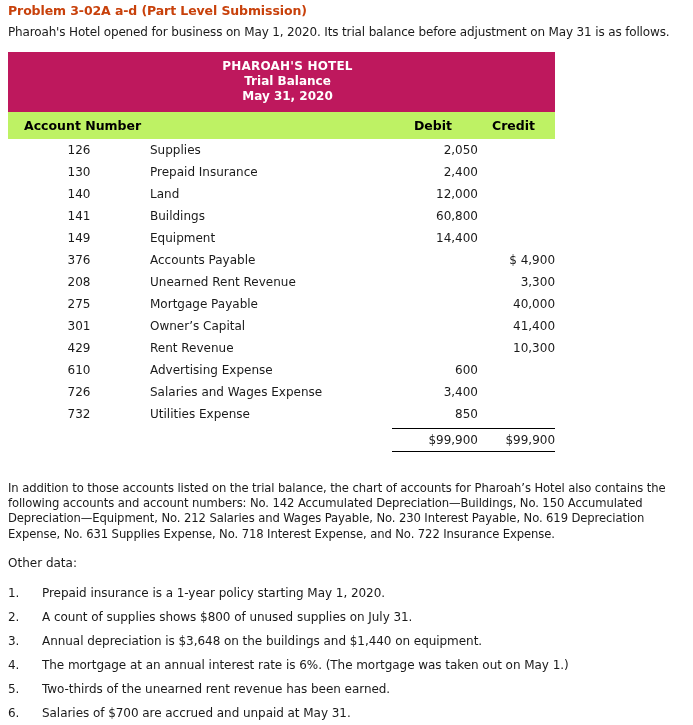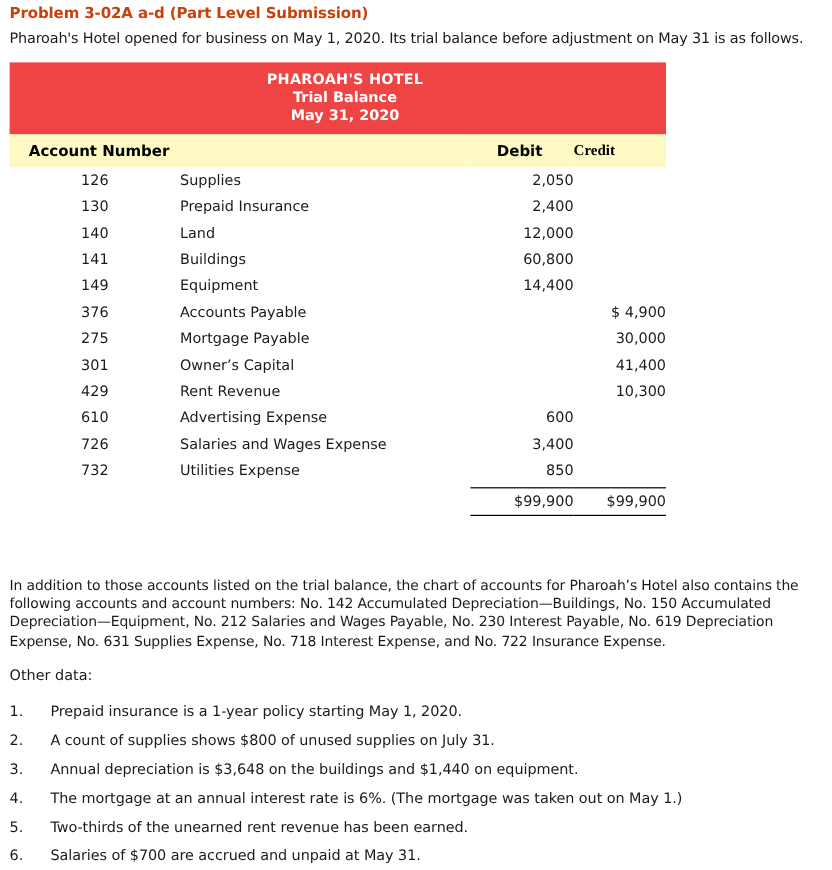--- a/index.html
+++ b/index.html
@@ -51,40 +51,40 @@
     width: 547px;
     border-collapse: collapse;
     table-layout: fixed;
   }
   table.tb col.c-num    { width: 142px; }
   table.tb col.c-name   { width: 242px; }
   table.tb col.c-debit  { width: 86px; }
   table.tb col.c-credit { width: 77px; }
 
   .tb-head-band td {
-    background: #ef4444;
+    background: #be185d;
     color: #ffffff;
     text-align: center;
     font-weight: bold;
     font-size: 12px;
     line-height: 15px;
     padding: 7px 0 8px 12px;
   }
   .tb-head-band .l1 { letter-spacing: 0.2px; }
 
   .tb-colhead td {
-    background: #fef9c3;
+    background: #bef264;
     font-weight: bold;
     font-size: 12.5px;
     padding: 6px 0 6px 0;
     margin-top: 46px;
   }
   .tb-colhead td.acct  { padding-left: 16px; text-align: left; }
   .tb-colhead td.debit { text-align: center; padding-right: 4px; }
-  .tb-colhead td.credit{ text-align: left; padding-right: 6px; font-family: Liberation Serif, serif; }
+  .tb-colhead td.credit{ text-align: center; padding-right: 6px; }
 
   .tb tbody td {
     font-size: 12px;
     padding: 4px 0 4px 0;
     color: #1a1a1a;
   }
   td.num    { text-align: center; padding-right: 56px; }
   td.name   { text-align: left; padding-left: 20px; }
   td.money  { text-align: right; padding-right: 12px; white-space: nowrap; }
   td.credit-money { text-align: right; padding-right: 5px; white-space: nowrap; }
@@ -201,24 +201,30 @@
             <td class="money">14,400</td>
             <td class="credit-money"></td>
           </tr>
           <tr>
             <td class="num">376</td>
             <td class="name">Accounts Payable</td>
             <td class="money"></td>
             <td class="credit-money">$ 4,900</td>
           </tr>
           <tr>
+            <td class="num">208</td>
+            <td class="name">Unearned Rent Revenue</td>
+            <td class="money"></td>
+            <td class="credit-money">3,300</td>
+          </tr>
+          <tr>
             <td class="num">275</td>
             <td class="name">Mortgage Payable</td>
             <td class="money"></td>
-            <td class="credit-money">30,000</td>
+            <td class="credit-money">40,000</td>
           </tr>
           <tr>
             <td class="num">301</td>
             <td class="name">Owner’s Capital</td>
             <td class="money"></td>
             <td class="credit-money">41,400</td>
           </tr>
           <tr>
             <td class="num">429</td>
             <td class="name">Rent Revenue</td>

